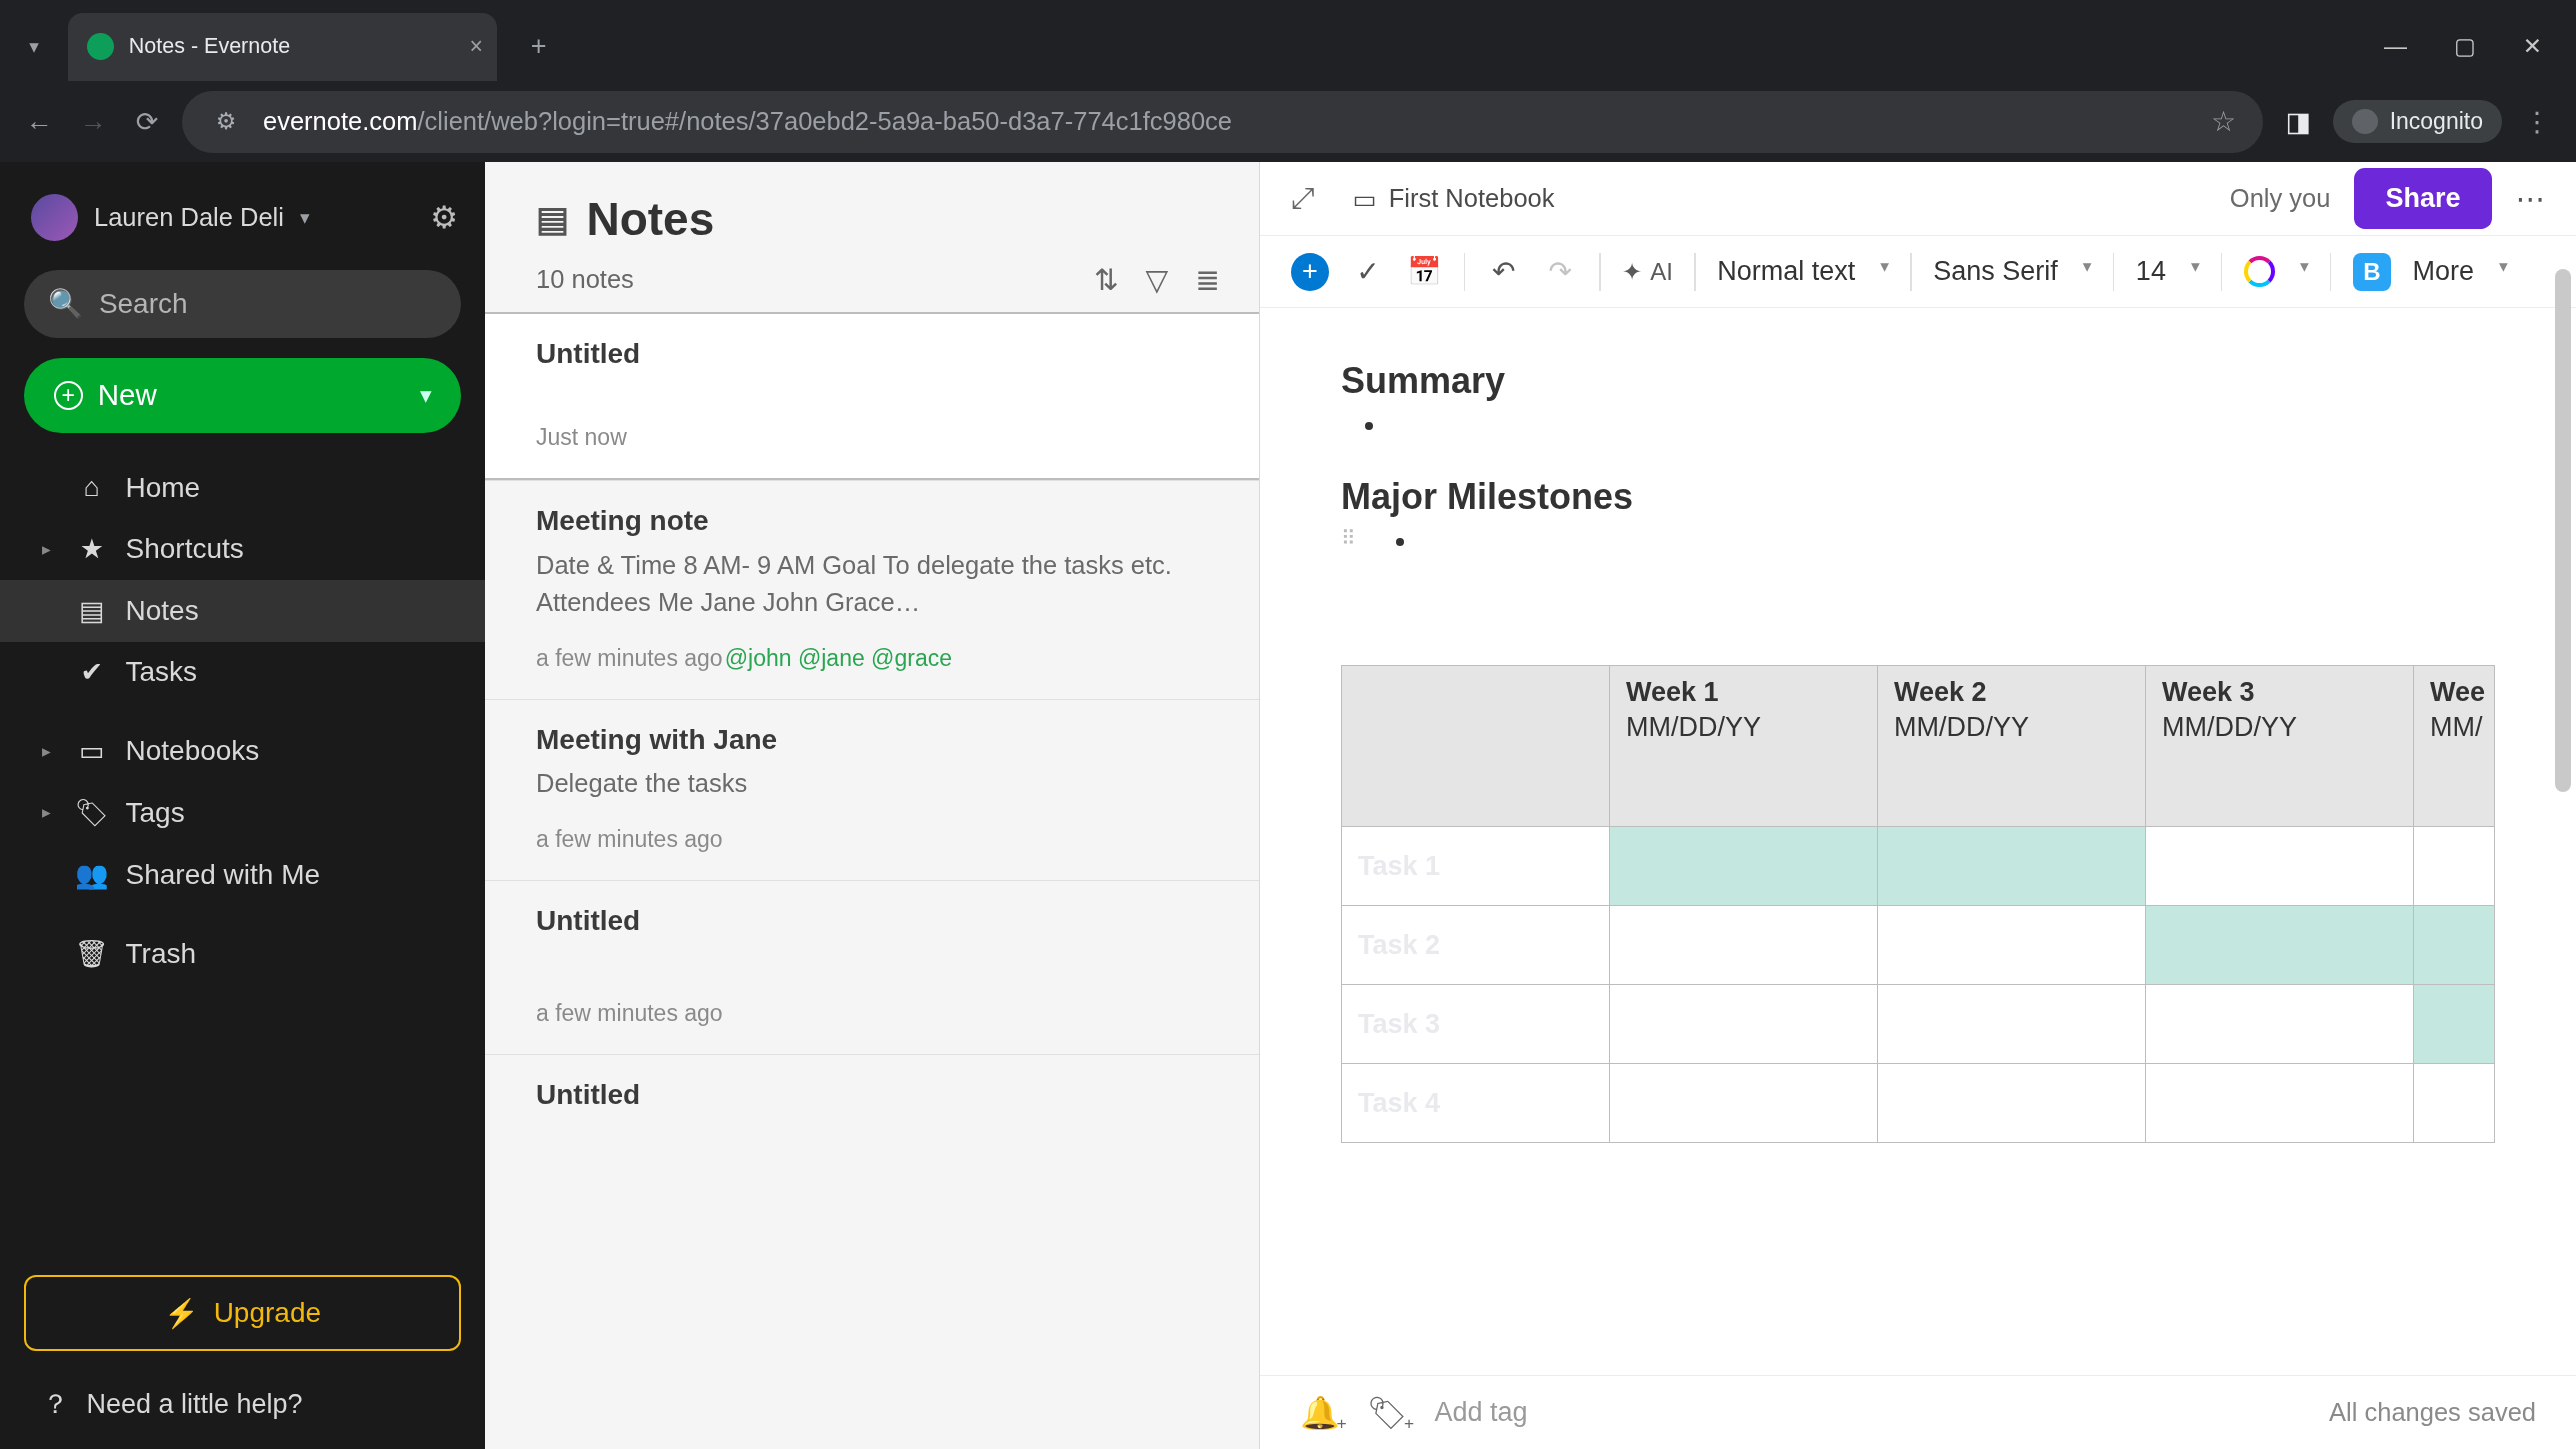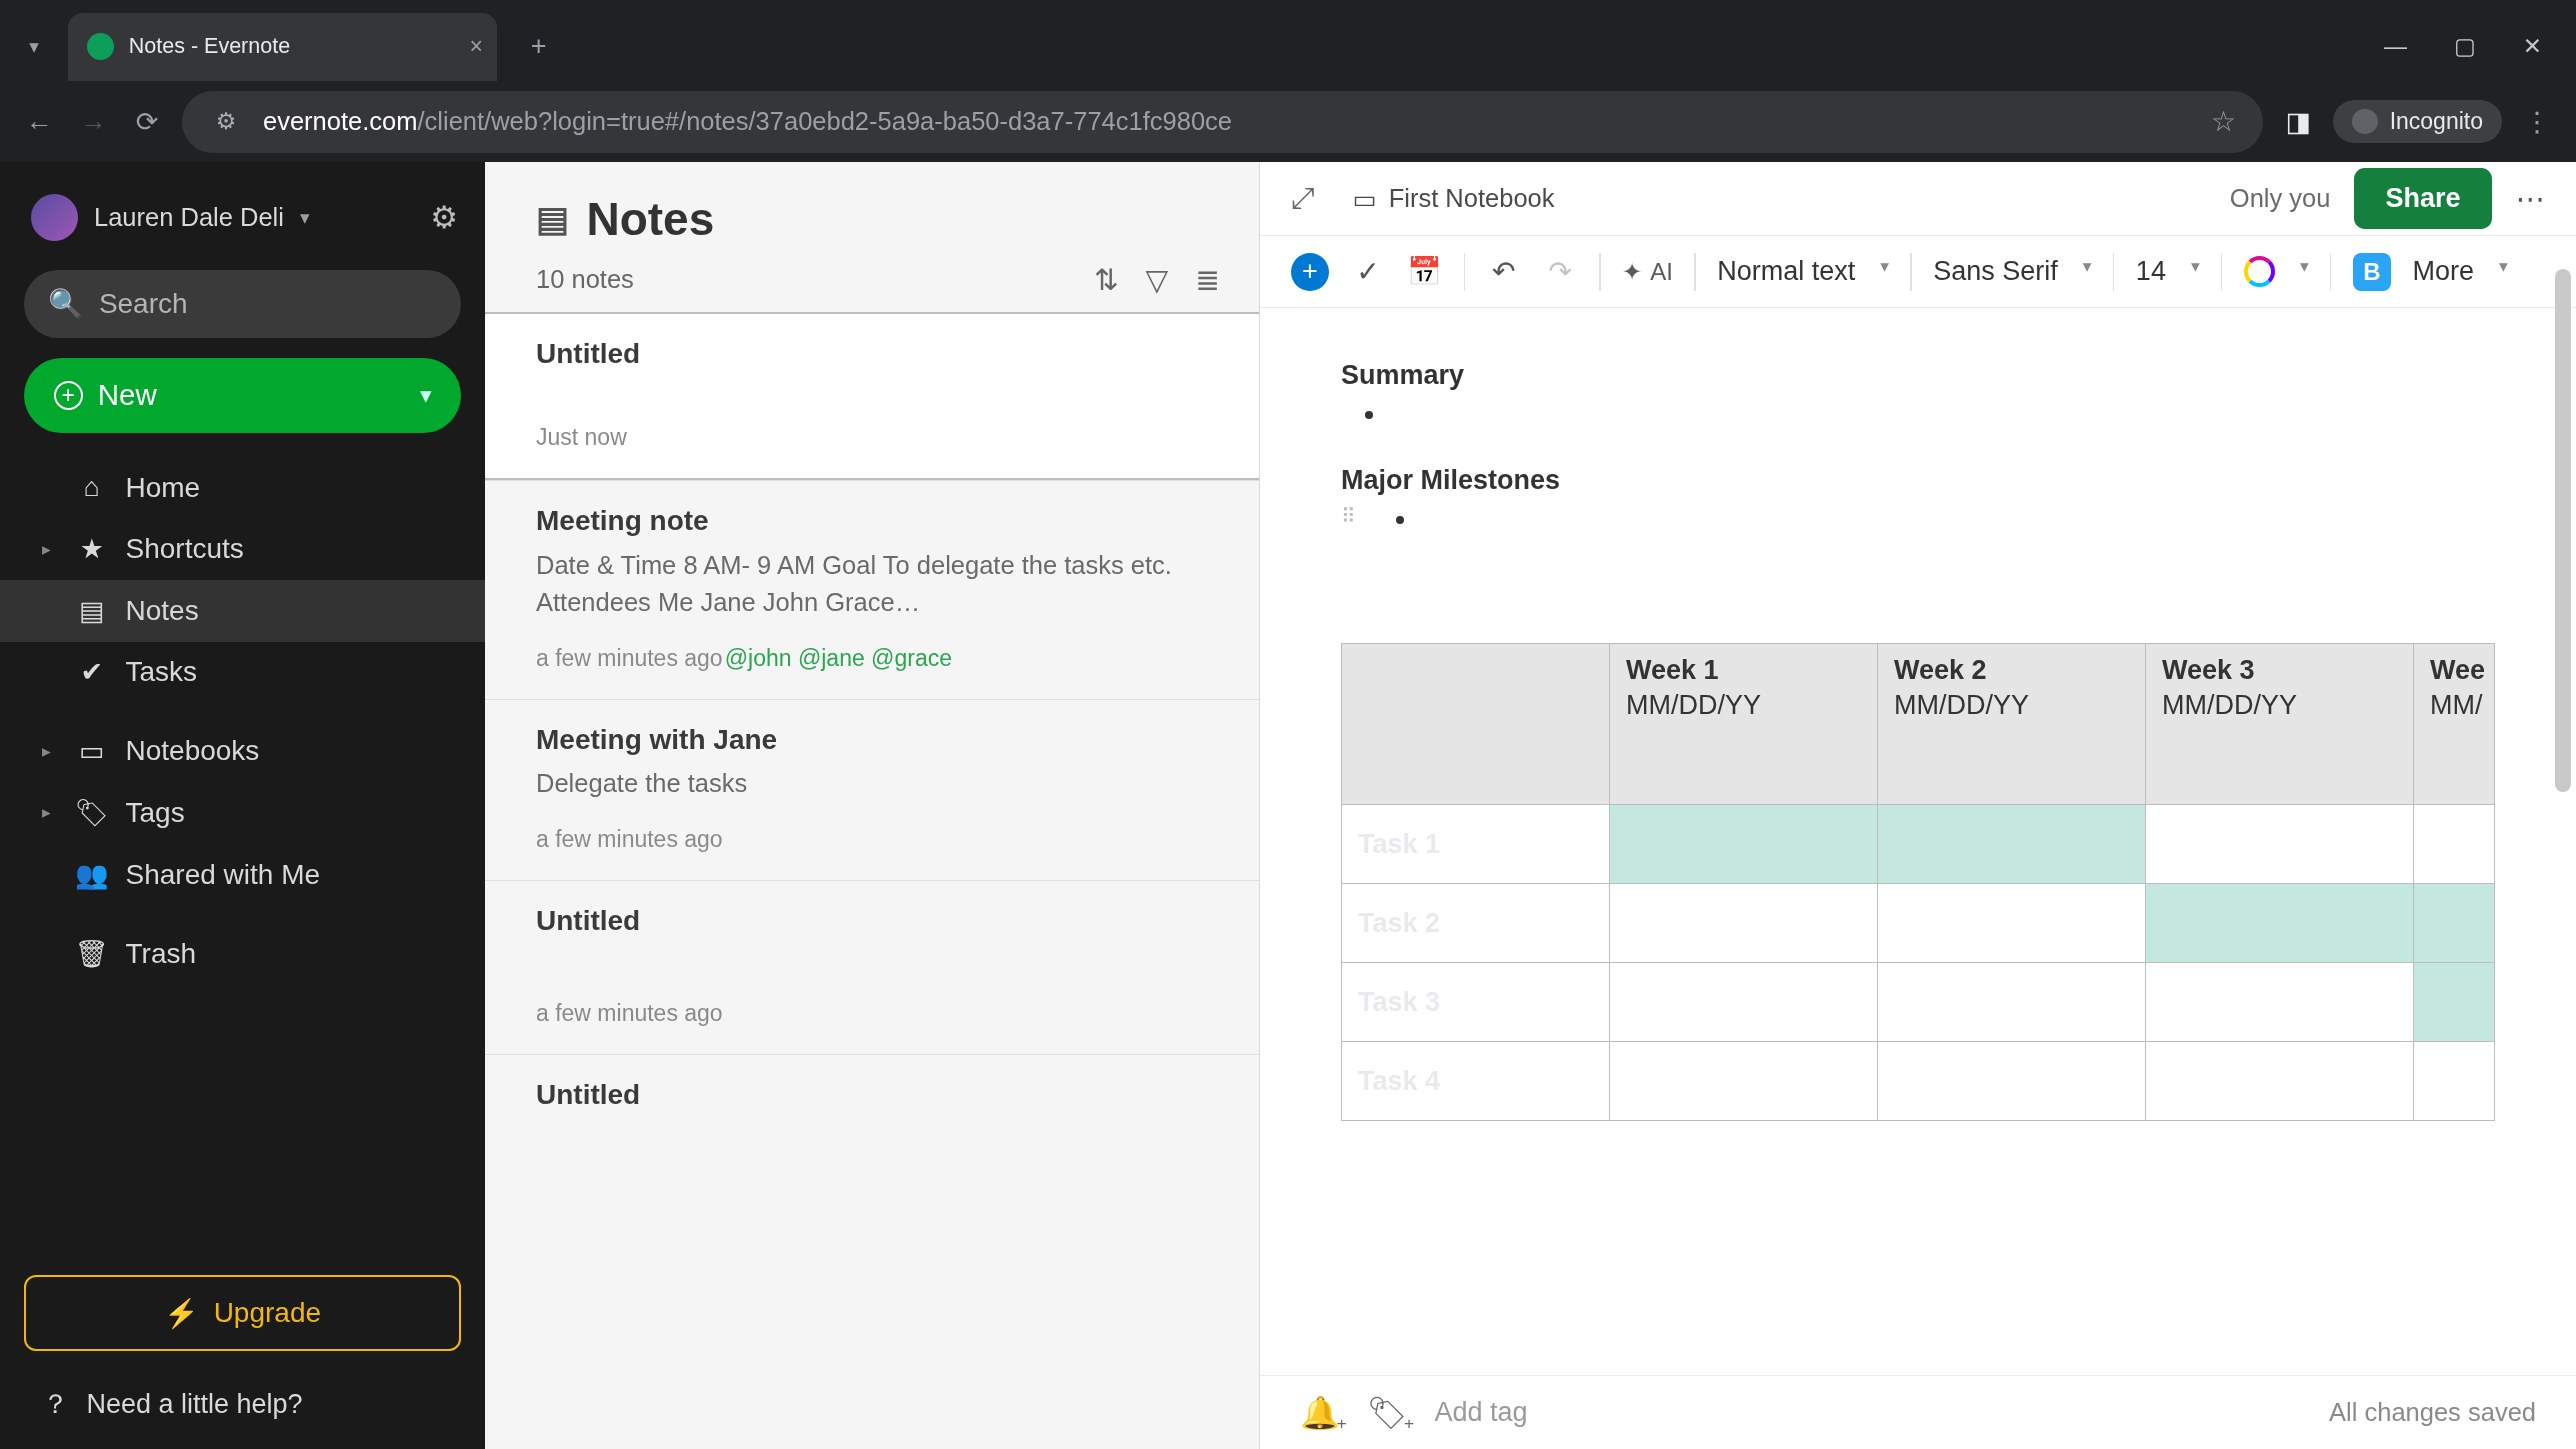--- a/index.html
+++ b/index.html
@@ -69,36 +69,36 @@
   .nc-meta { font-size:23px; color:#8a8a8a; }
   .nc-tags { margin-left:2px; color:#2aa551;text-align:center; }
   .note-card.sel .nc-meta { margin-top:54px; }
 
   
   .editor { flex:1; background:#ffffff; display:flex; flex-direction:column; position:relative; }
   .ed-top { height:74px; display:flex; align-items:center; padding:0 31px; border-bottom:0.7px solid #ececec; }
   .expand-ico { font-size:29.5px; color:#666; margin-right:38px; }
   .nb-chip { display:flex; align-items:center; gap:12px; font-size:25.5px; color:#4a4a4a; }
   .only-you { margin-left:auto; font-size:25.5px; color:#6a6a6a; margin-right:24px; }
-  .share-btn { background:#15803d; color:#fff; font-size:27px; font-weight:600; padding:14.8px 31px; border-radius:10.7px; }
+  .share-btn { background:#6d28d9; color:#fff; font-size:27px; font-weight:600; padding:14.8px 31px; border-radius:10.7px; }
   .dots { font-size:29.5px; color:#555; margin-left:24px; }
 
   .ed-toolbar { height:72px; display:flex; align-items:center; padding:0 31px; border-bottom:0.7px solid #ececec; gap:21.5px; color:#4a4a4a; }
   .pill-blue { width:38px; height:38px; border-radius:50%; background:#0079d3; color:#fff; display:flex; align-items:center; justify-content:center; font-size:27px; }
   .et-ico { font-size:28px; color:#555; width:35px; text-align:center; }
   .sep { width:1.3px; height:38px; background:#e0e0e0; }
   .ai-badge { display:flex; align-items:center; gap:8px; font-size:24px; color:#5a5a5a; }
   .dd { display:flex; align-items:flex-start; gap:25px; font-size:27px; color:#333; }
   .dd .chev { color:#888; font-size:17.4px; }
   .color-ring { width:31px; height:31px; border-radius:50%; border:4px solid; border-color:#d90f8e #6a00ff #00c2ff #ffd500; }
   .b-badge { width:38px; height:38px; border-radius:8px; background:#2aa4f4; color:#fff; display:flex; align-items:center; justify-content:center; font-size:24px; font-weight:700; }
 
   .doc { flex:1; padding:40px 81px 27px 81px; overflow:hidden; }
   .doc h1 { font-size:56px; font-weight:700; color:#333; margin-bottom:31px; }
-  .doc h3 { font-size:27px; font-weight:700; color:#333; margin:12px 0 8px 0; }
+  .doc h3 { font-size:36px; font-weight:700; color:#333; margin:12px 0 8px 0; }
   .doc ul { list-style:disc; padding-left:47px; margin-bottom:29.5px; }
   .doc li { font-size:27px; color:#333; height:36px; }
   .drag-handle { color:#bbb; font-size:20px; margin-right:6.7px; display:inline-block; width:24px; }
 
   table.plan { border-collapse:collapse; margin-top:74px; width:1154px; table-layout:fixed; }
   table.plan th, table.plan td { border:1.3px solid #bdbdbd; padding:10.7px 16px; font-size:27px; text-align:left; }
   table.plan th { background:#e5e5e5; font-weight:400; color:#333; height:161px; vertical-align:top; }
   table.plan th .wk { font-weight:700; display:block; margin-bottom:4px; }
   table.plan td.row-head { font-weight:700; background:#fff; width:268px; }
   table.plan th:first-child { background:#e5e5e5; width:268px; }

